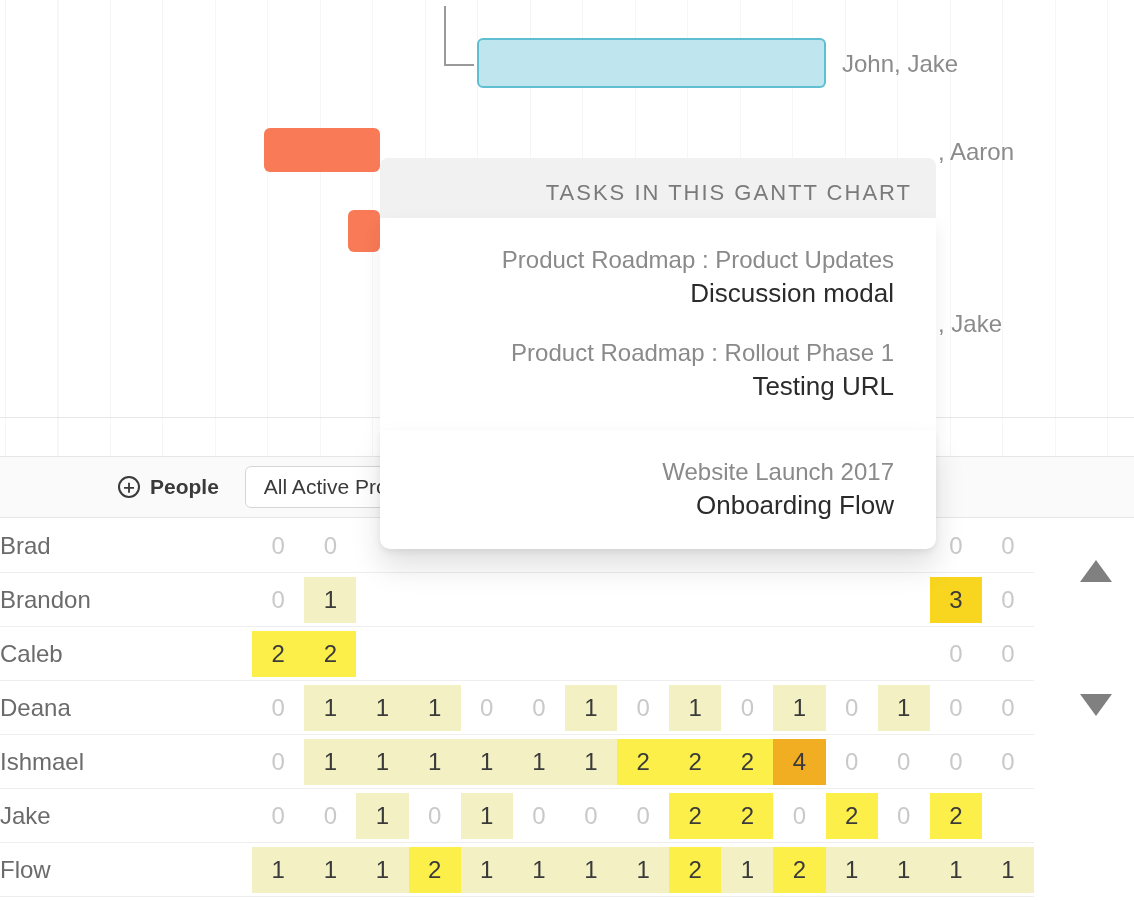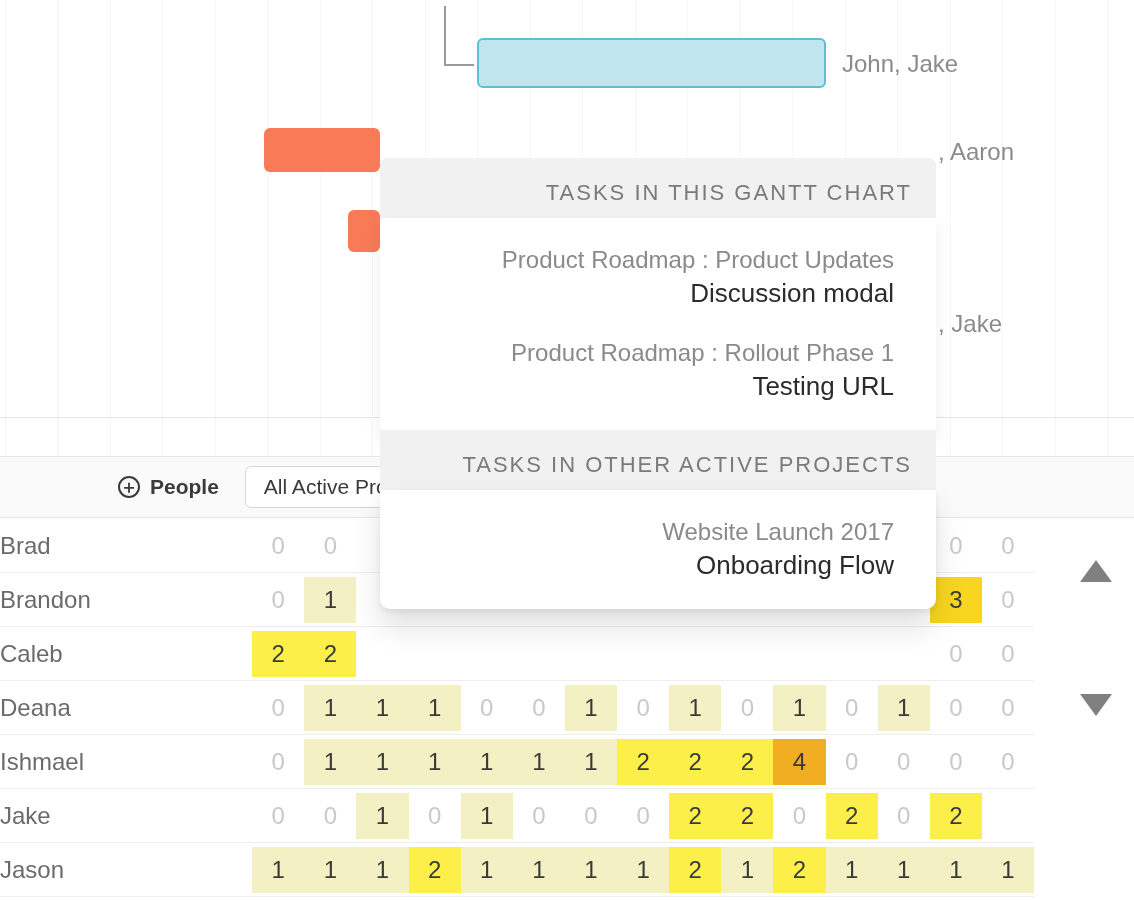--- a/index.html
+++ b/index.html
@@ -312,21 +312,21 @@
       <div class="num-cell c0">0</div>
       <div class="num-cell c2">2</div>
       <div class="num-cell c2">2</div>
       <div class="num-cell c0">0</div>
       <div class="num-cell c2">2</div>
       <div class="num-cell c0">0</div>
       <div class="num-cell c2">2</div>
       <div class="num-cell"></div>
     </div>
     <div class="grid-row">
-      <div class="name-cell">Jason</div>
+      <div class="name-cell">Flow</div>
       <div class="num-cell c1">1</div>
       <div class="num-cell c1">1</div>
       <div class="num-cell c1">1</div>
       <div class="num-cell c2">2</div>
       <div class="num-cell c1">1</div>
       <div class="num-cell c1">1</div>
       <div class="num-cell c1">1</div>
       <div class="num-cell c1">1</div>
       <div class="num-cell c2">2</div>
       <div class="num-cell c1">1</div>
@@ -348,20 +348,19 @@
   <div class="pop-body mid" id="pop-items-1">
       <div class="pop-item">
         <div class="crumb">Product Roadmap : Product Updates</div>
         <div class="title">Discussion modal</div>
       </div>
       <div class="pop-item">
         <div class="crumb">Product Roadmap : Rollout Phase 1</div>
         <div class="title">Testing URL</div>
       </div>
     </div>
-  <div class="pop-section-header second">TASKS IN OTHER ACTIVE PROJECTS</div>
   <div class="pop-body" id="pop-items-2">
       <div class="pop-item">
         <div class="crumb">Website Launch 2017</div>
         <div class="title">Onboarding Flow</div>
       </div>
     </div>
 </div>
 
 </body></html>

